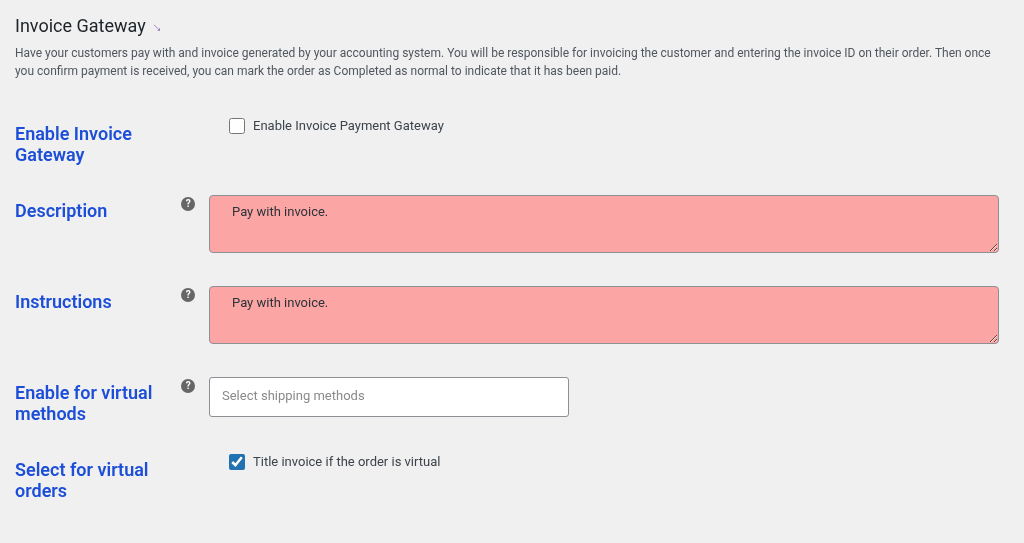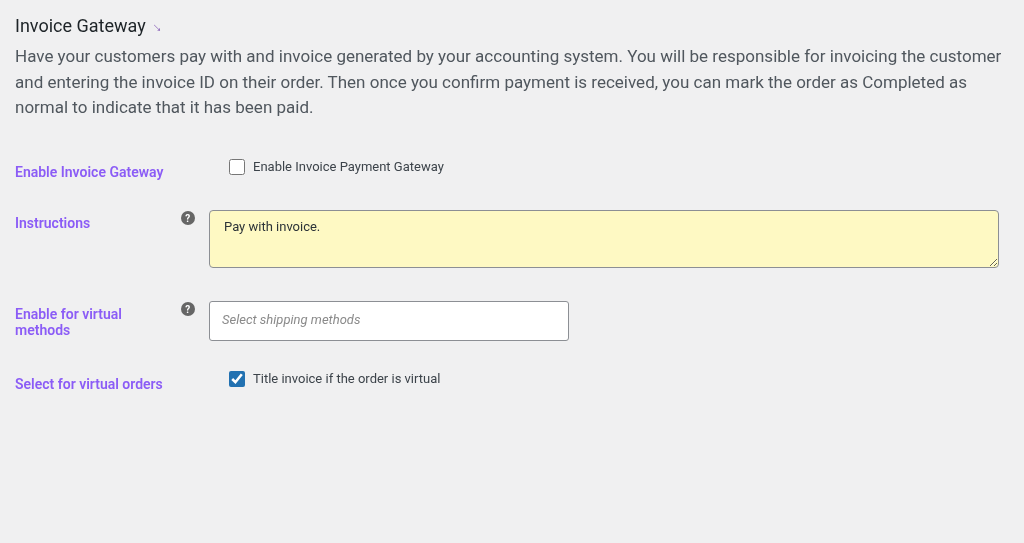--- a/index.html
+++ b/index.html
@@ -29,39 +29,39 @@
     }
     .back-link-icon {
       color: #7f54b3;
       font-size: 14px;
       cursor: pointer;
       transform: rotate(45deg);
       display: inline-block;
     }
     .intro-p {
       color: #50575e;
-      font-size: 17px;
+      font-size: 12px;
       line-height: 1.5;
       margin-bottom: 28px;
       max-width: 1000px;
     }
     .form-table {
       width: 100%;
       border-collapse: collapse;
     }
     .form-table tr {
       vertical-align: top;
     }
     .form-table th {
       text-align: left;
       font-weight: 600;
-      font-size: 14px;
+      font-size: 18px;
       width: 200px;
       padding: 15px 10px 20px 0;
-      color: #8b5cf6;
+      color: #1d4ed8;
     }
     .form-table td {
       padding: 10px 10px 20px 0;
       vertical-align: top;
     }
     .help-icon-cell {
       width: 30px;
       text-align: left;
       padding: 15px 8px 20px 0;
     }
@@ -73,21 +73,21 @@
       border-radius: 50%;
       color: #fff;
       font-size: 10px;
       align-items: center;
       justify-content: center;
       font-weight: bold;
       cursor: help;
     }
     .checkbox-row {
       display: flex;
-      align-items: center;
+      align-items: flex-start;
       padding-left: 20px;
     }
     input[type="checkbox"] {
       width: 16px;
       height: 16px;
       margin-right: 8px;
       cursor: pointer;
       accent-color: #2271b1;
     }
     .checkbox-label {
@@ -100,40 +100,39 @@
       padding: 4px 10px;
       border: 1px solid #8c8f94;
       border-radius: 4px;
       font-size: 13px;
       background: #fff;
       color: #2c3338;
     }
     textarea {
       width: 790px;
       height: 58px;
-      padding: 8px 14px;
+      padding: 8px 22px;
       border: 1px solid #8c8f94;
       border-radius: 4px;
       font-size: 13px;
-      background: #fef9c3;
+      background: #fca5a5;
       color: #2c3338;
       font-family: inherit;
       resize: both;
     }
     .select-box {
       width: 360px;
       min-height: 40px;
       padding: 10px 12px;
       border: 1px solid #8c8f94;
       border-radius: 3px;
       background: #fff;
       color: #8a8a8a;
       font-size: 13px;
       cursor: text;
-      font-style: italic;
     }
   </style>
 </head>
 <body>
 
 <div class="heading-row">
   <h2>Invoice Gateway</h2>
   <span class="back-link-icon">→</span>
 </div>
 
@@ -148,29 +147,38 @@
       <td>
         <div class="checkbox-row">
           <input type="checkbox" style="">
           <span class="checkbox-label">Enable Invoice Payment Gateway</span>
         </div>
       </td>
     </tr>
 
 
     <tr>
+      <th>Description</th>
+      <td class="help-icon-cell">
+        <span class="help-icon">?</span>
+      </td>
+      <td>
+        <textarea style="">Pay with invoice.</textarea>
+      </td>
+    </tr>
+
+    <tr>
       <th>Instructions</th>
       <td class="help-icon-cell">
         <span class="help-icon">?</span>
       </td>
       <td>
         <textarea style="">Pay with invoice.</textarea>
       </td>
     </tr>
-
 
     <tr>
       <th>Enable for virtual methods</th>
       <td class="help-icon-cell">
         <span class="help-icon">?</span>
       </td>
       <td>
         <div class="select-box">Select shipping methods</div>
       </td>
     </tr>

